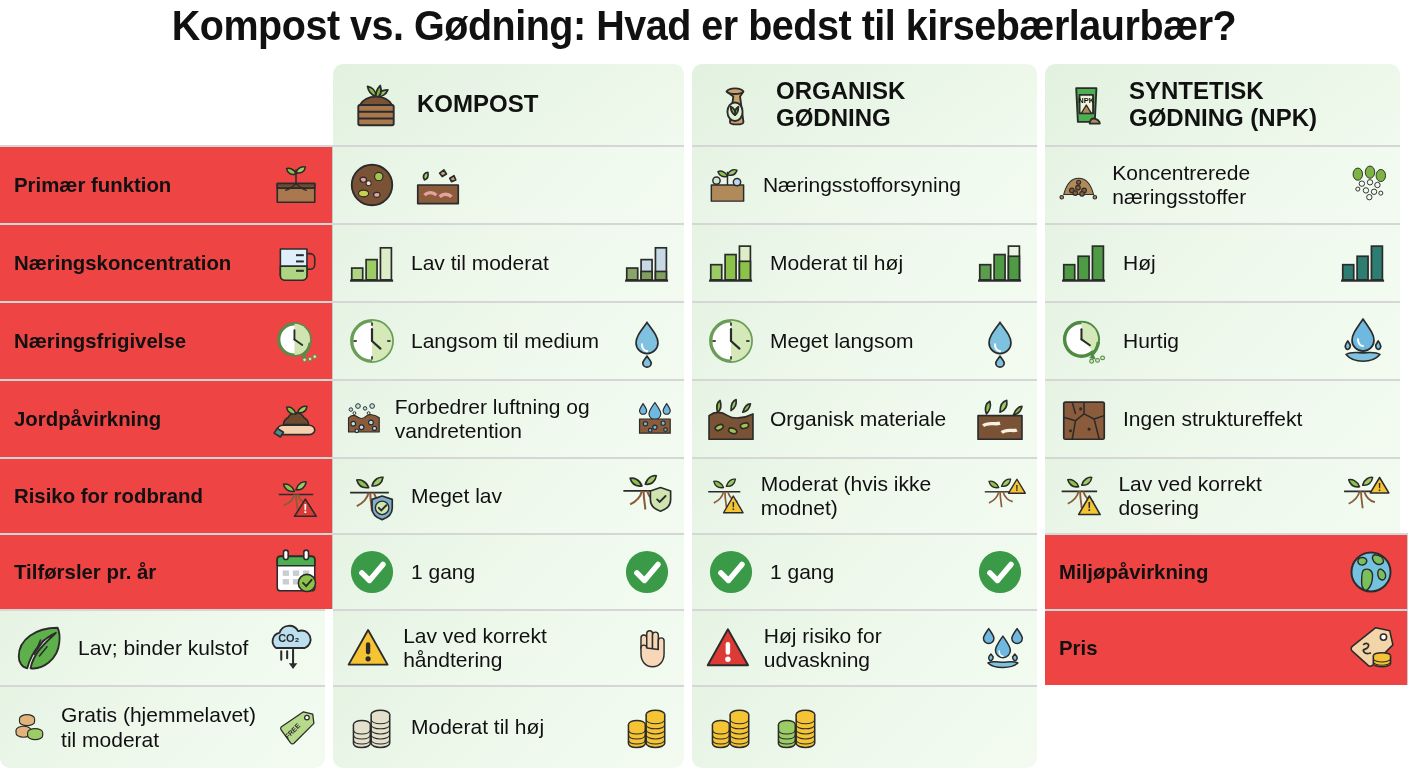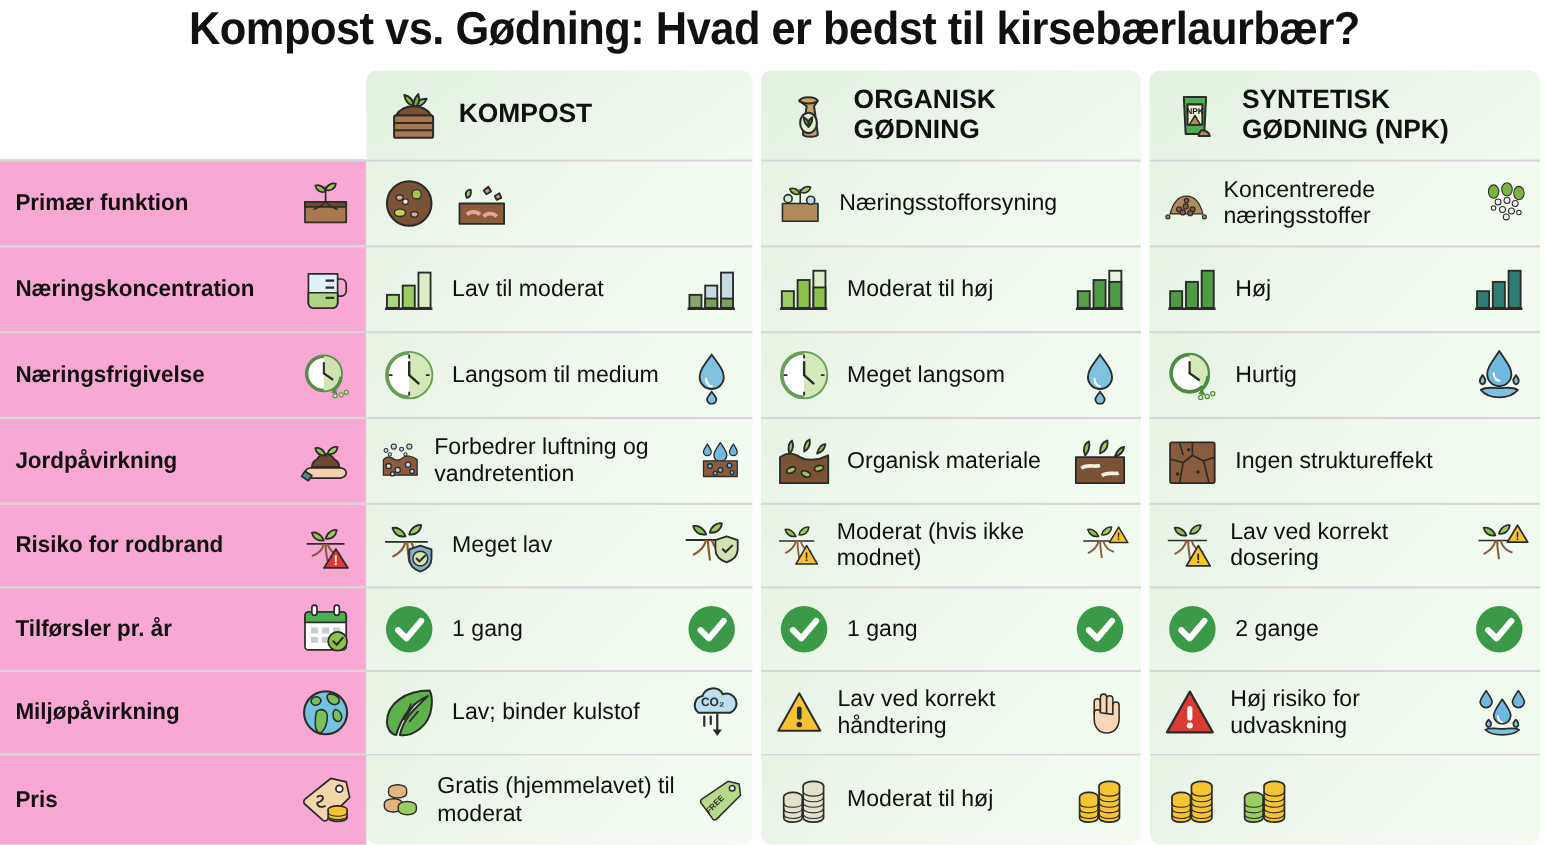--- a/index.html
+++ b/index.html
@@ -48,21 +48,21 @@
     padding: 0 10px 0 16px;
     margin-right: 8px;
   }
   .hdr-text {
     font-size: 24px; font-weight: bold; line-height: 1.12;
     color: #111; letter-spacing: 0px;
   }
 
   
   .rowlabel {
-    background: #f9a8d4;
+    background: #ef4444;
     border-top: 2px solid #d6d6d6;
     display: flex; align-items: center;
     justify-content: space-between;
     padding: 0 12px 0 14px;
     position: relative;
   }
   .rowlabel-text {
     font-size: 21px; font-weight: bold; color: #111;
     line-height: 1.1;
     transform: scaleX(0.97);
@@ -600,31 +600,20 @@
       <svg class="ic-l" viewBox="0 0 64 64">
         <circle cx="32" cy="32" r="25" fill="#3a9a47"></circle>
         <path d="M20 33l9 9 16-19" fill="none" stroke="#ffffff" stroke-width="6.5" stroke-linecap="round" stroke-linejoin="round"></path>
       </svg>
       <div class="cell-text">1 gang</div>
       <svg class="ic-r" viewBox="0 0 64 64">
         <circle cx="32" cy="32" r="25" fill="#3a9a47"></circle>
         <path d="M20 33l9 9 16-19" fill="none" stroke="#ffffff" stroke-width="6.5" stroke-linecap="round" stroke-linejoin="round"></path>
       </svg>
     </div>
-    <div class="cell">
-      <svg class="ic-l" viewBox="0 0 64 64">
-        <circle cx="32" cy="32" r="25" fill="#3a9a47"></circle>
-        <path d="M20 33l9 9 16-19" fill="none" stroke="#ffffff" stroke-width="6.5" stroke-linecap="round" stroke-linejoin="round"></path>
-      </svg>
-      <div class="cell-text">2 gange</div>
-      <svg class="ic-r" viewBox="0 0 64 64">
-        <circle cx="32" cy="32" r="25" fill="#3a9a47"></circle>
-        <path d="M20 33l9 9 16-19" fill="none" stroke="#ffffff" stroke-width="6.5" stroke-linecap="round" stroke-linejoin="round"></path>
-      </svg>
-    </div>
 
     <div class="rowlabel">
       <span class="rowlabel-text">Miljøpåvirkning</span>
       <svg class="ic-row" viewBox="0 0 64 64">
         <circle cx="32" cy="32" r="25" fill="#74c2e0" stroke="#2b2b2b" stroke-width="2.5"></circle>
         <g fill="#79c05a" stroke="#2b2b2b" stroke-width="1.8" stroke-linejoin="round">
           <path d="M18 14c6-2 10 2 8 6s-8 4-10 1 0-6 2-7z"></path>
           <path d="M36 10c8 0 12 4 12 8s-6 6-10 3-6-9-2-11z"></path>
           <path d="M22 30c6-4 12 0 12 6s-2 14-6 18-8-2-8-8 0-14 2-16z"></path>
           <path d="M44 28c6 2 8 8 6 12s-8 2-9-3 0-8 3-9z"></path>

